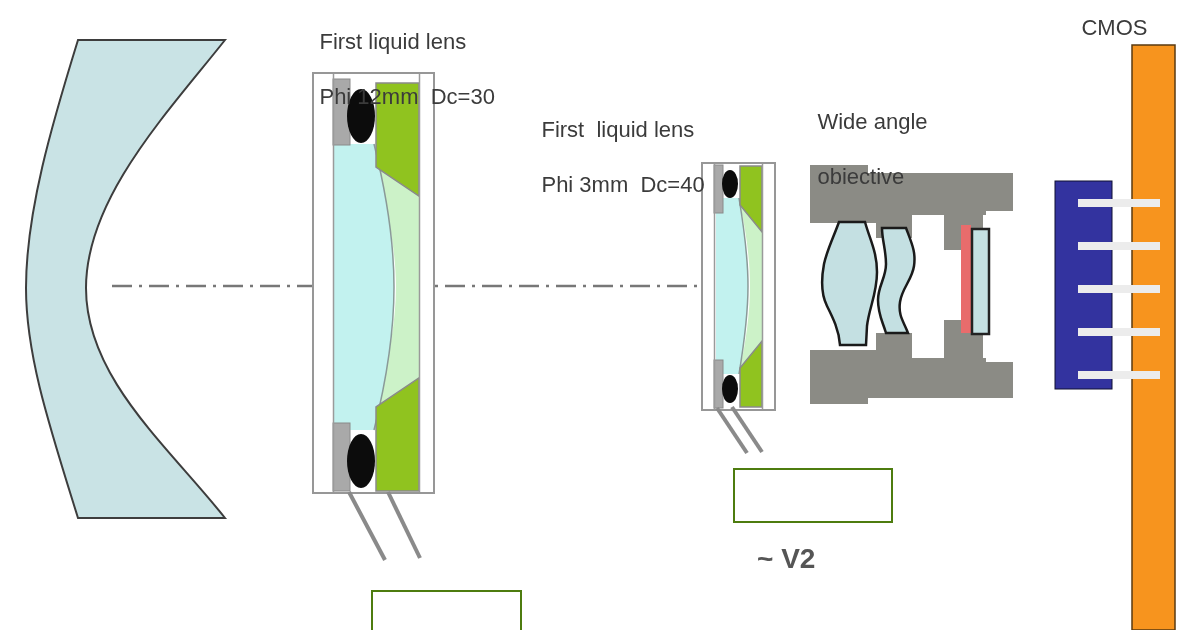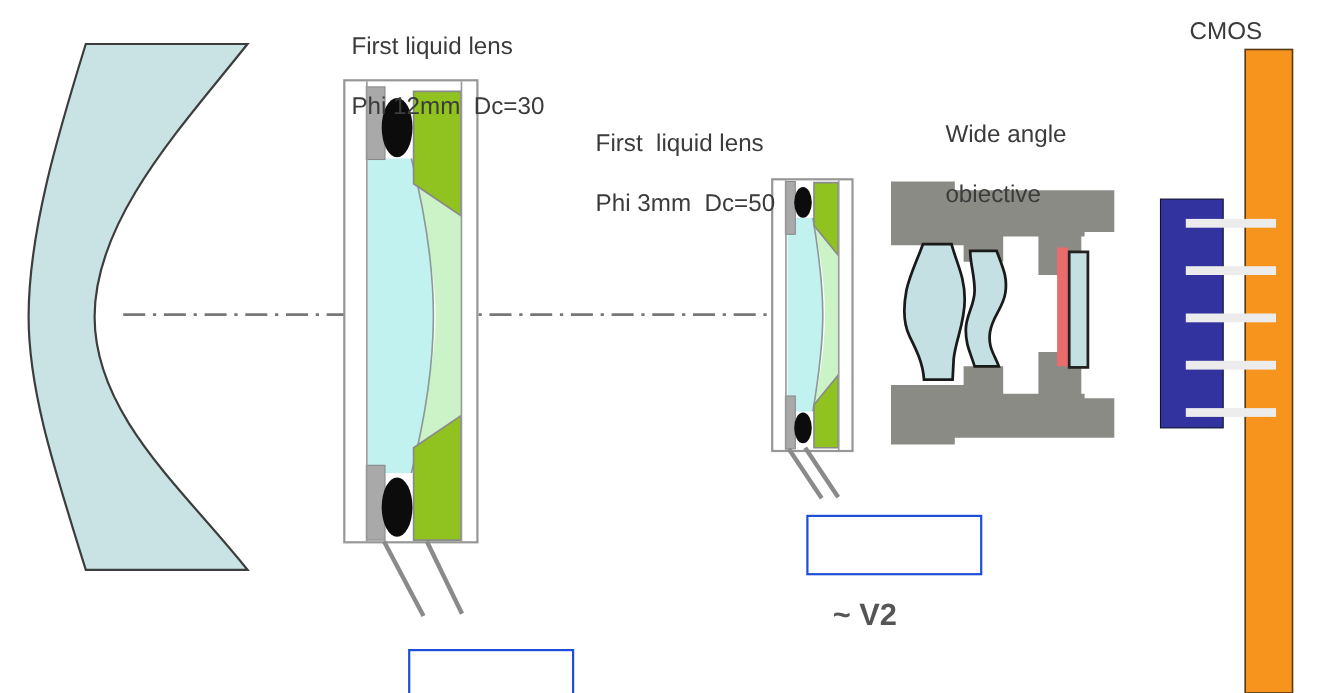--- a/index.html
+++ b/index.html
@@ -15,21 +15,21 @@
   .lbl{
     position:absolute;
     color:#3b3b3b;
     font-size:22px;
     line-height:1.25;
     white-space:pre;
   }
   .vbox{
     position:absolute;
     background:#ffffff;
-    border:2px solid #1d4ed8;
+    border:2px solid #4d7c0f;
     color:#555555;
     font-size:28px;
     font-weight:700;
     white-space:pre;
     box-sizing:border-box;
   }
   .vbox span{display:block;}
 </style>
 </head>
 <body>
@@ -112,24 +112,24 @@
     </g>
   </svg>
 
   <div class="lbl" style="left:295px;top:0px;">
     <span>First liquid lens</span><br>
     <span>Phi 12mm  Dc=30</span>
   </div>
 
   <div class="lbl" style="left:517px;top:88px;">
     <span>First  liquid lens</span><br>
-    <span>Phi 3mm  Dc=50</span>
+    <span>Phi 3mm  Dc=40</span>
   </div>
 
-  <div class="lbl" style="left:835px;top:80px;">
+  <div class="lbl" style="left:793px;top:80px;">
     <span>Wide angle</span><br>
     <span>obiective</span>
   </div>
 
   <div class="lbl" style="left:1057px;top:-14px;">
     <span>CMOS</span>
   </div>
 
   <div class="vbox" style="left:733px;top:468px;width:160px;height:55px;padding:9px 0 0 22px;">
     <span>~ V2</span>

